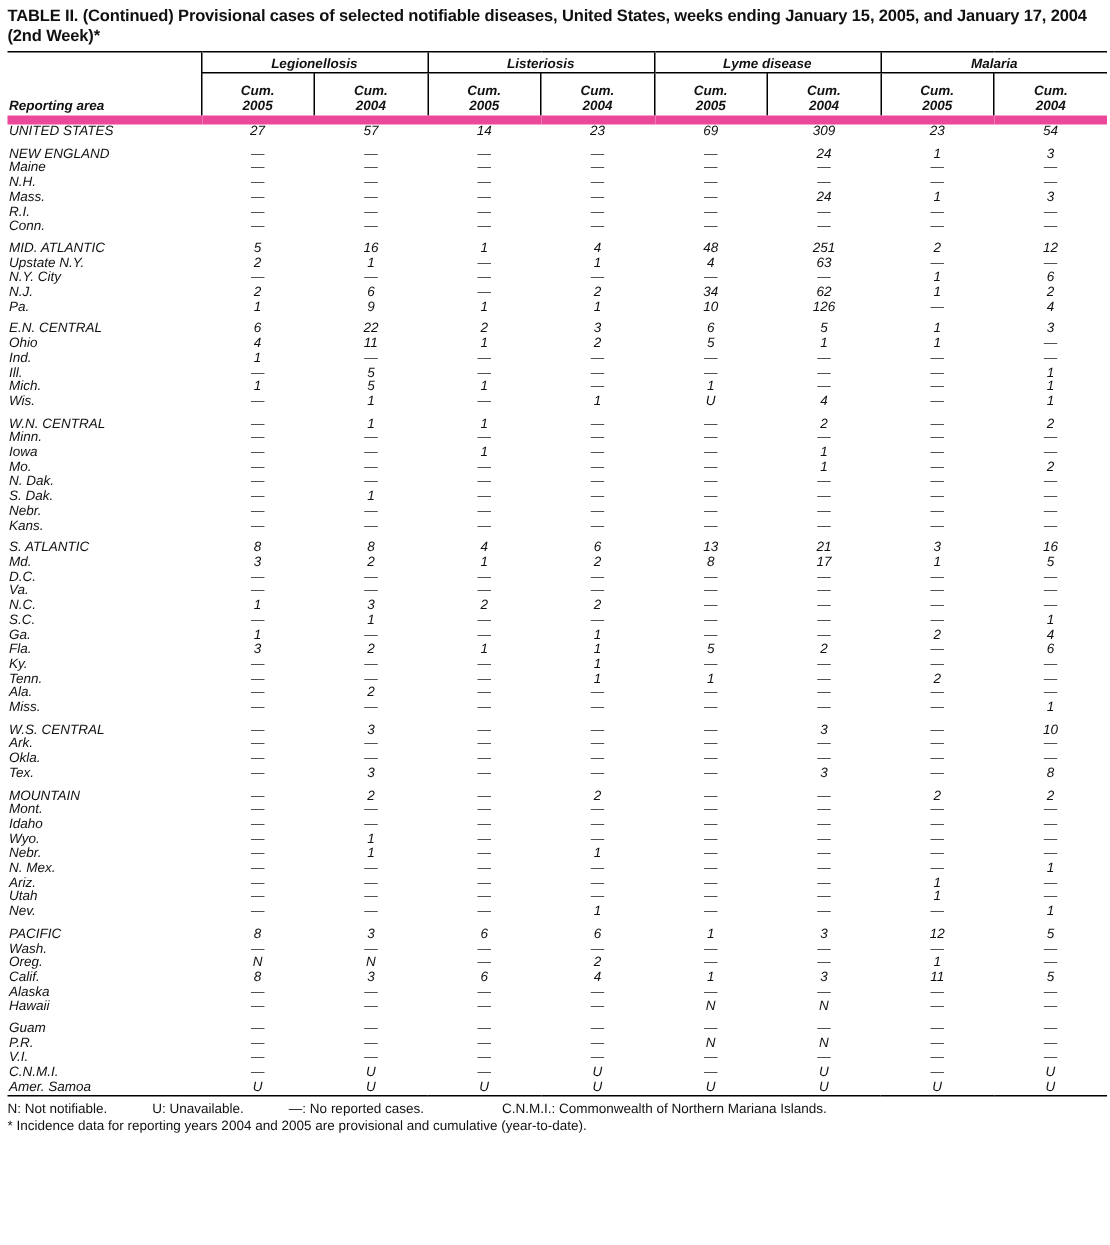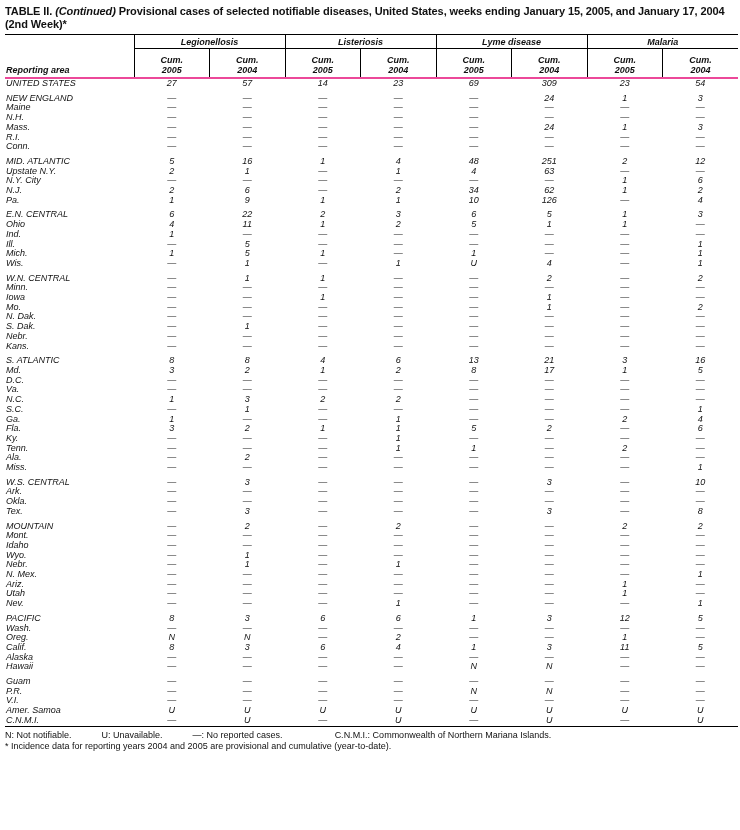--- a/index.html
+++ b/index.html
@@ -15,21 +15,21 @@
 
   
   .title {
     font-size: 11px;
     line-height: 13px;
     font-weight: bold;
     letter-spacing: -0.1px;
     margin-bottom: 3px;
     max-width: 732px;
   }
-  .title .cont { font-style: italic; }
+  .title .cont { }
 
   
   table.tbl {
     border-collapse: collapse;
     table-layout: fixed;
     width: 733px;
     font-style: italic;
   }
   table.tbl th, table.tbl td {
     padding: 0;
@@ -59,21 +59,21 @@
     line-height: 10px;
   }
   tr.sub-row th.sub {
     border-left: 1px solid #000;
     white-space: pre-line;
   }
   tr.sub-row th.area-h {
     text-align: left;
     padding-left: 1px;
   }
-  thead tr.sub-row th { border-bottom: 2px solid #ec4899; }
+  thead tr.sub-row th { border-bottom: 6px solid #ec4899; }
 
   
   tbody td {
     height: 9.7px;
     line-height: 9.7px;
     text-align: center;
   }
   tbody td.area {
     text-align: left;
     padding-left: 1px;
@@ -795,39 +795,39 @@
           <td>—</td>
           <td>—</td>
           <td>—</td>
           <td>—</td>
           <td>—</td>
           <td>—</td>
           <td>—</td>
           <td>—</td>
         </tr>
         <tr>
+          <td class="area">C.N.M.I.</td>
+          <td>—</td>
+          <td>U</td>
+          <td>—</td>
+          <td>U</td>
+          <td>—</td>
+          <td>U</td>
+          <td>—</td>
+          <td>U</td>
+        </tr>
+        <tr>
           <td class="area">Amer. Samoa</td>
           <td>U</td>
           <td>U</td>
           <td>U</td>
           <td>U</td>
           <td>U</td>
           <td>U</td>
           <td>U</td>
-          <td>U</td>
-        </tr>
-        <tr>
-          <td class="area">C.N.M.I.</td>
-          <td>—</td>
-          <td>U</td>
-          <td>—</td>
-          <td>U</td>
-          <td>—</td>
-          <td>U</td>
-          <td>—</td>
           <td>U</td>
         </tr>
       </tbody>
   </table>
 
   <div class="footnotes">
     <div class="legend">
       <span>N: Not notifiable.</span><span>U: Unavailable.</span><span class="wide-gap">—: No reported cases.</span><span>C.N.M.I.: Commonwealth of Northern Mariana Islands.</span>
     </div>
     <div>* Incidence data for reporting years 2004 and 2005 are provisional and cumulative (year-to-date).</div>

